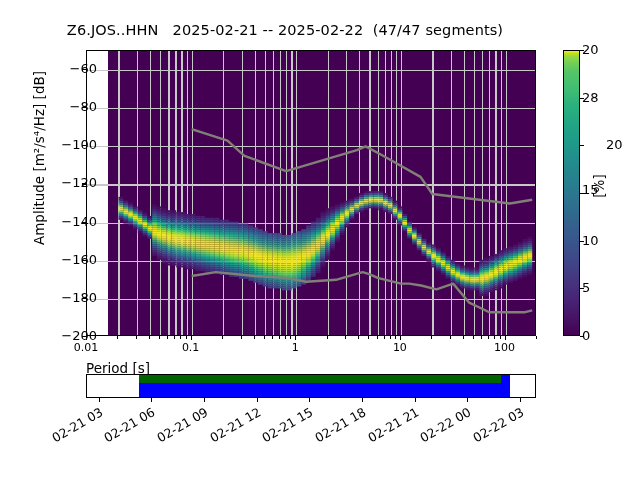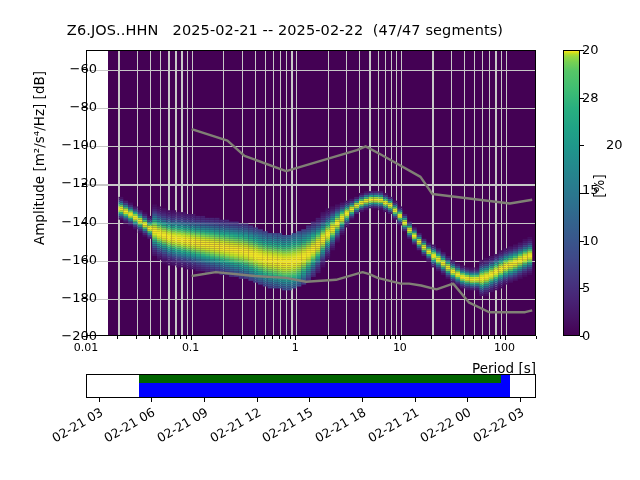--- a/index.html
+++ b/index.html
@@ -24,21 +24,21 @@
   
   .ytick{position:absolute;right:543px;width:120px;text-align:right;
          font-size:13px;line-height:13px;transform:translateY(-7px);white-space:nowrap;}
   .ytickmark{position:absolute;left:82px;width:4px;height:1.1px;background:#000;}
   .xtick{position:absolute;top:341px;font-size:11px;line-height:13px;
          transform:translateX(-50%);white-space:nowrap;}
   .xtickmark{position:absolute;top:336px;width:1.1px;height:4px;background:#000;}
   .xtickminor{position:absolute;top:336px;width:1px;height:2.5px;background:#000;}
   #ylabel{position:absolute;left:-111px;top:150px;width:300px;text-align:center;
           font-size:13.5px;transform:rotate(-90deg);white-space:nowrap;}
-  #xlabel{position:absolute;left:86px;top:360px;width:450px;text-align:right;
+  #xlabel{position:absolute;left:86px;top:360px;width:450px;text-align:left;
           font-size:13.5px;}
 
   
   #cbar{position:absolute;left:563px;top:50px;width:17px;height:286px;
         border:1.1px solid #000;box-sizing:border-box;
         background:linear-gradient(to top,
           #440154 0%,#471365 6%,#482576 13%,#453781 20%,#404688 26%,
           #39558c 33%,#33638d 40%,#2d708e 46%,#287d8e 53%,#238a8d 60%,
           #1f968b 66%,#20a386 73%,#29af7f 80%,#3dbc74 86%,#56c667 93%,
           #75d054 96%,#95d840 98%,#b8de29 99%,#dce319 99.5%,#fde725 100%);}

